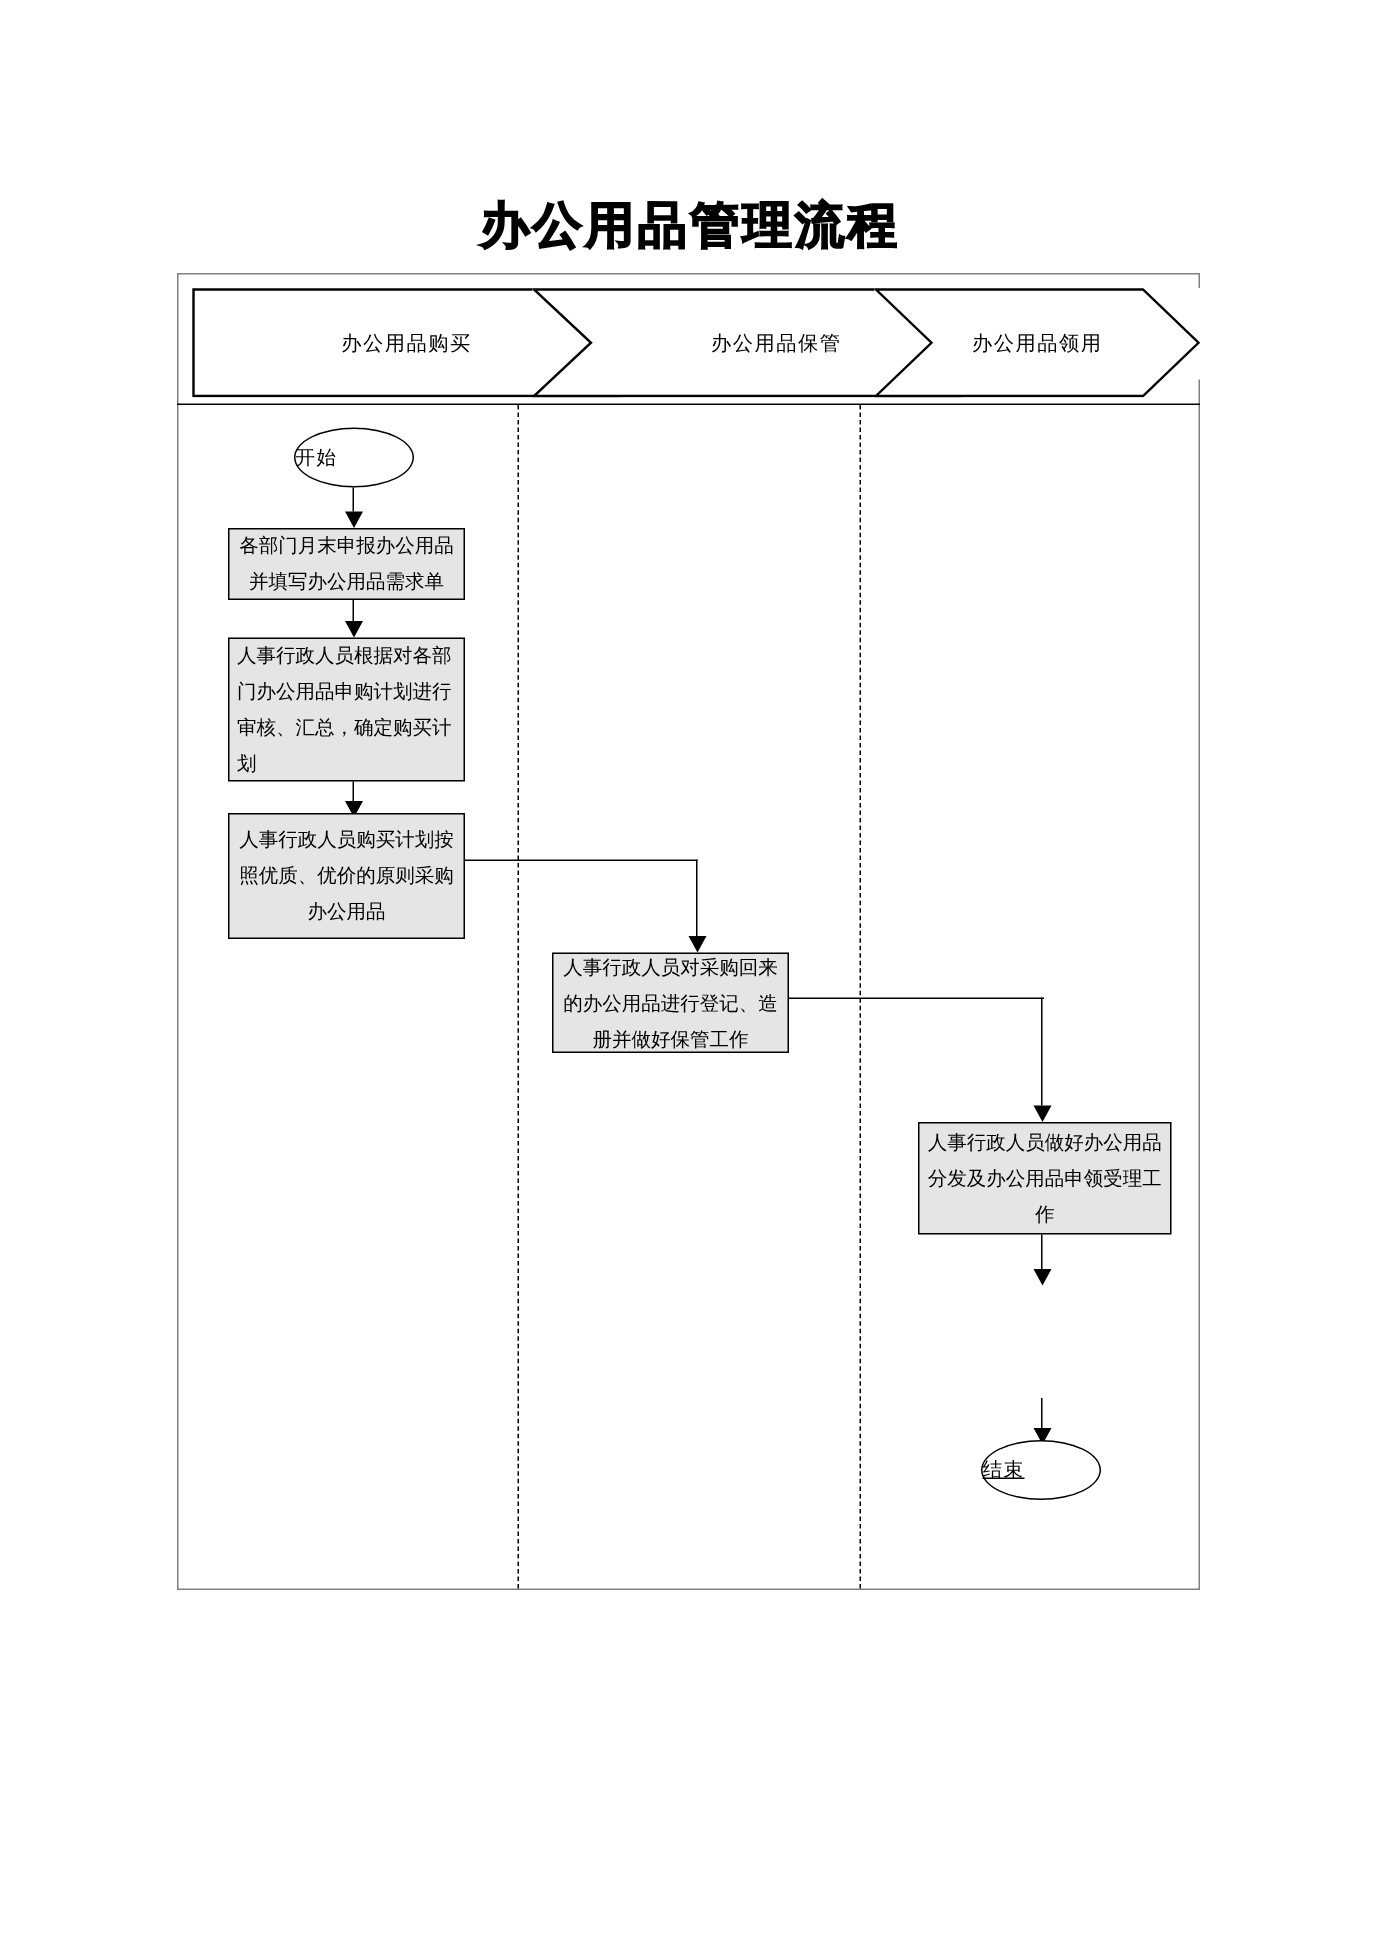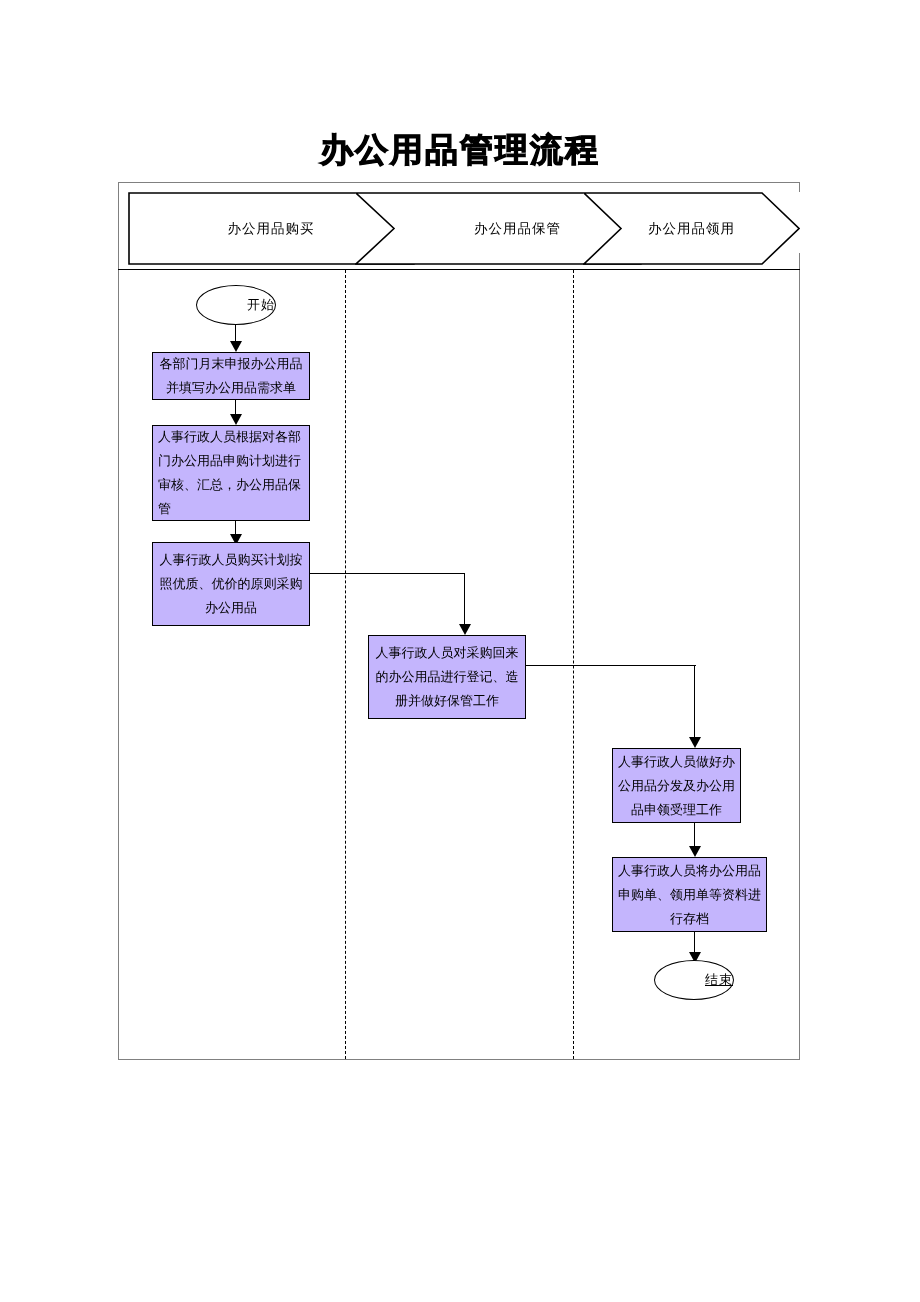--- a/index.html
+++ b/index.html
@@ -85,40 +85,40 @@
     font-size: 13.5px;
     color: #000000;
     letter-spacing: 1px;
     white-space: nowrap;
   }
   
   .node-box {
     position: absolute;
     box-sizing: border-box;
     border: 1.2px solid #000000;
-    background: #c4b5fd;
+    background: #e5e5e5;
     display: flex;
     align-items: center;
     justify-content: center;
     text-align: center;
     font-size: 13px;
     line-height: 24px;
     color: #000000;
     padding: 0 2px;
   }
   .node-box span { display: block; width: 100%; }
   .node-ellipse {
     position: absolute;
     box-sizing: border-box;
     border: 1.3px solid #000000;
     border-radius: 50%;
     background: #ffffff;
     display: flex;
     align-items: center;
-    justify-content: flex-end;
+    justify-content: flex-start;
     font-size: 13px;
     color: #000000;
     letter-spacing: 1px;
   }
   
   .conn-v {
     position: absolute;
     width: 0;
     border-left: 1.6px solid #000000;
   }
@@ -177,52 +177,49 @@
   <div class="arrow-down" style="left:230px; top:341px;"></div>
 
   <div class="node-box" style="left:152px; top:352px; width:158px; height:48px;">
     <span>各部门月末申报办公用品并填写办公用品需求单</span>
   </div>
 
   <div class="conn-v" style="left:235px; top:400px; height:14px;"></div>
   <div class="arrow-down" style="left:230px; top:414px;"></div>
 
   <div class="node-box" style="left:152px; top:425px; width:158px; height:96px; justify-content:flex-start;">
-    <span style="text-align:left; padding-left:3px;">人事行政人员根据对各部门办公用品申购计划进行审核、汇总，办公用品保管</span>
+    <span style="text-align:left; padding-left:3px;">人事行政人员根据对各部门办公用品申购计划进行审核、汇总，确定购买计划</span>
   </div>
 
   <div class="conn-v" style="left:235px; top:521px; height:13px;"></div>
   <div class="arrow-down" style="left:230px; top:534px;"></div>
 
   <div class="node-box" style="left:152px; top:542px; width:158px; height:84px;">
     <span>人事行政人员购买计划按照优质、优价的原则采购办公用品</span>
   </div>
 
   <div class="conn-h" style="left:310px; top:573px; width:155px;"></div>
   <div class="conn-v" style="left:464px; top:573px; height:51px;"></div>
   <div class="arrow-down" style="left:459px; top:624px;"></div>
 
-  <div class="node-box" style="left:368px; top:635px; width:158px; height:84px;">
+  <div class="node-box" style="left:368px; top:635px; width:158px; height:67px;">
     <span>人事行政人员对采购回来的办公用品进行登记、造册并做好保管工作</span>
   </div>
 
   <div class="conn-h" style="left:526px; top:665px; width:170px;"></div>
   <div class="conn-v" style="left:694px; top:665px; height:72px;"></div>
   <div class="arrow-down" style="left:689px; top:737px;"></div>
 
-  <div class="node-box" style="left:612px; top:748px; width:129px; height:75px;">
+  <div class="node-box" style="left:612px; top:748px; width:169px; height:75px;">
     <span>人事行政人员做好办公用品分发及办公用品申领受理工作</span>
   </div>
 
   <div class="conn-v" style="left:694px; top:823px; height:23px;"></div>
   <div class="arrow-down" style="left:689px; top:846px;"></div>
 
-  <div class="node-box" style="left:612px; top:857px; width:155px; height:75px;">
-    <span>人事行政人员将办公用品申购单、领用单等资料进行存档</span>
-  </div>
 
   <div class="conn-v" style="left:694px; top:932px; height:20px;"></div>
   <div class="arrow-down" style="left:689px; top:952px;"></div>
 
   <div class="node-ellipse" style="left:654px; top:960px; width:80px; height:40px;text-decoration:underline;">
     <span>结束</span>
   </div>
 
 </div>
 

